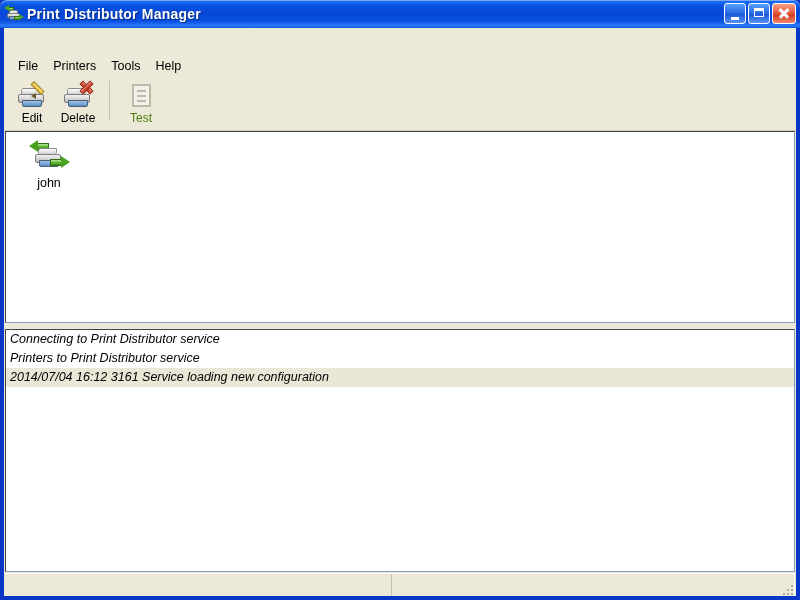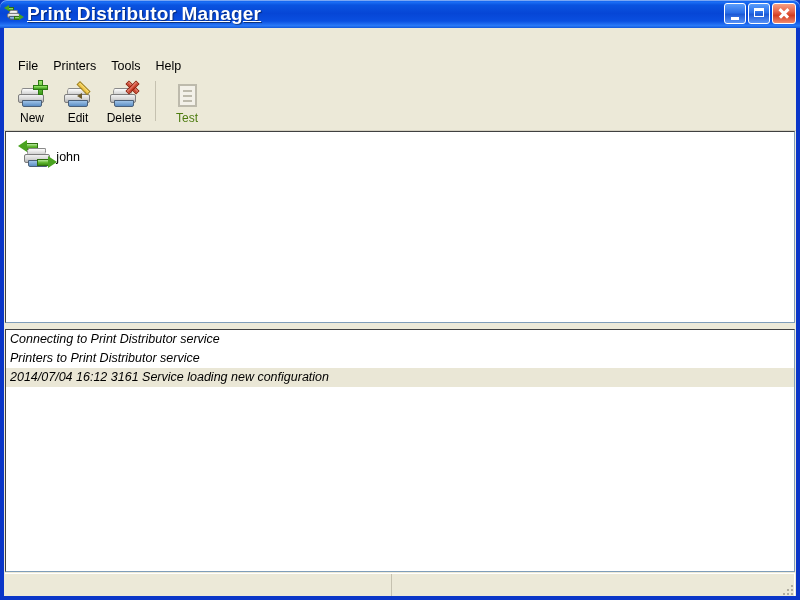--- a/index.html
+++ b/index.html
@@ -46,26 +46,25 @@
   }
   .title-icon {
     width: 18px; height: 18px;
     margin-left: 5px;
     margin-right: 4px;
     flex: 0 0 18px;
     position: relative;
   }
   .title-text {
     color: #ffffff;
-    font-size: 19px;
+    font-size: 14px;
     font-weight: bold;
     letter-spacing: .2px;
     text-shadow: 1px 1px 1px rgba(0,0,0,.45);
     white-space: nowrap;
-    text-decoration: underline;
   }
   .win-buttons {
     position: absolute;
     right: 4px;
     top: 3px;
     display: flex;
     gap: 2px;
   }
   .win-btn {
     width: 22px; height: 21px;
@@ -297,21 +296,21 @@
     box-sizing: border-box;
     margin: 0 1px;
     position: relative;
     overflow: hidden;
   }
   .printer-item {
     position: absolute;
     left: 12px; top: 6px;
     width: 62px;
     display: flex;
-    flex-direction: row;
+    flex-direction: column;
     align-items: center;
     cursor: default;
   }
   .printer-icon {
     width: 40px; height: 36px;
     position: relative;
   }
   .printer-icon .prn {
     left: 6px; top: 10px;
     width: 25px; height: 18px;
@@ -464,31 +463,20 @@
 
     <div class="menubar">
       <div class="menu-item">File</div>
       <div class="menu-item">Printers</div>
       <div class="menu-item">Tools</div>
       <div class="menu-item">Help</div>
     </div>
 
     <div class="toolbar">
 
-      <div class="tb-btn">
-        <div class="tb-icon">
-          <div class="prn">
-            <div class="prn-top"></div>
-            <div class="prn-body"></div>
-            <div class="prn-tray"></div>
-          </div>
-          <div class="badge-plus"></div>
-        </div>
-        <div class="tb-label">New</div>
-      </div>
 
       <div class="tb-btn">
         <div class="tb-icon">
           <div class="prn">
             <div class="prn-top"></div>
             <div class="prn-body"></div>
             <div class="prn-tray"></div>
           </div>
           <div class="badge-pencil">
             <div class="pencil-body"></div>

